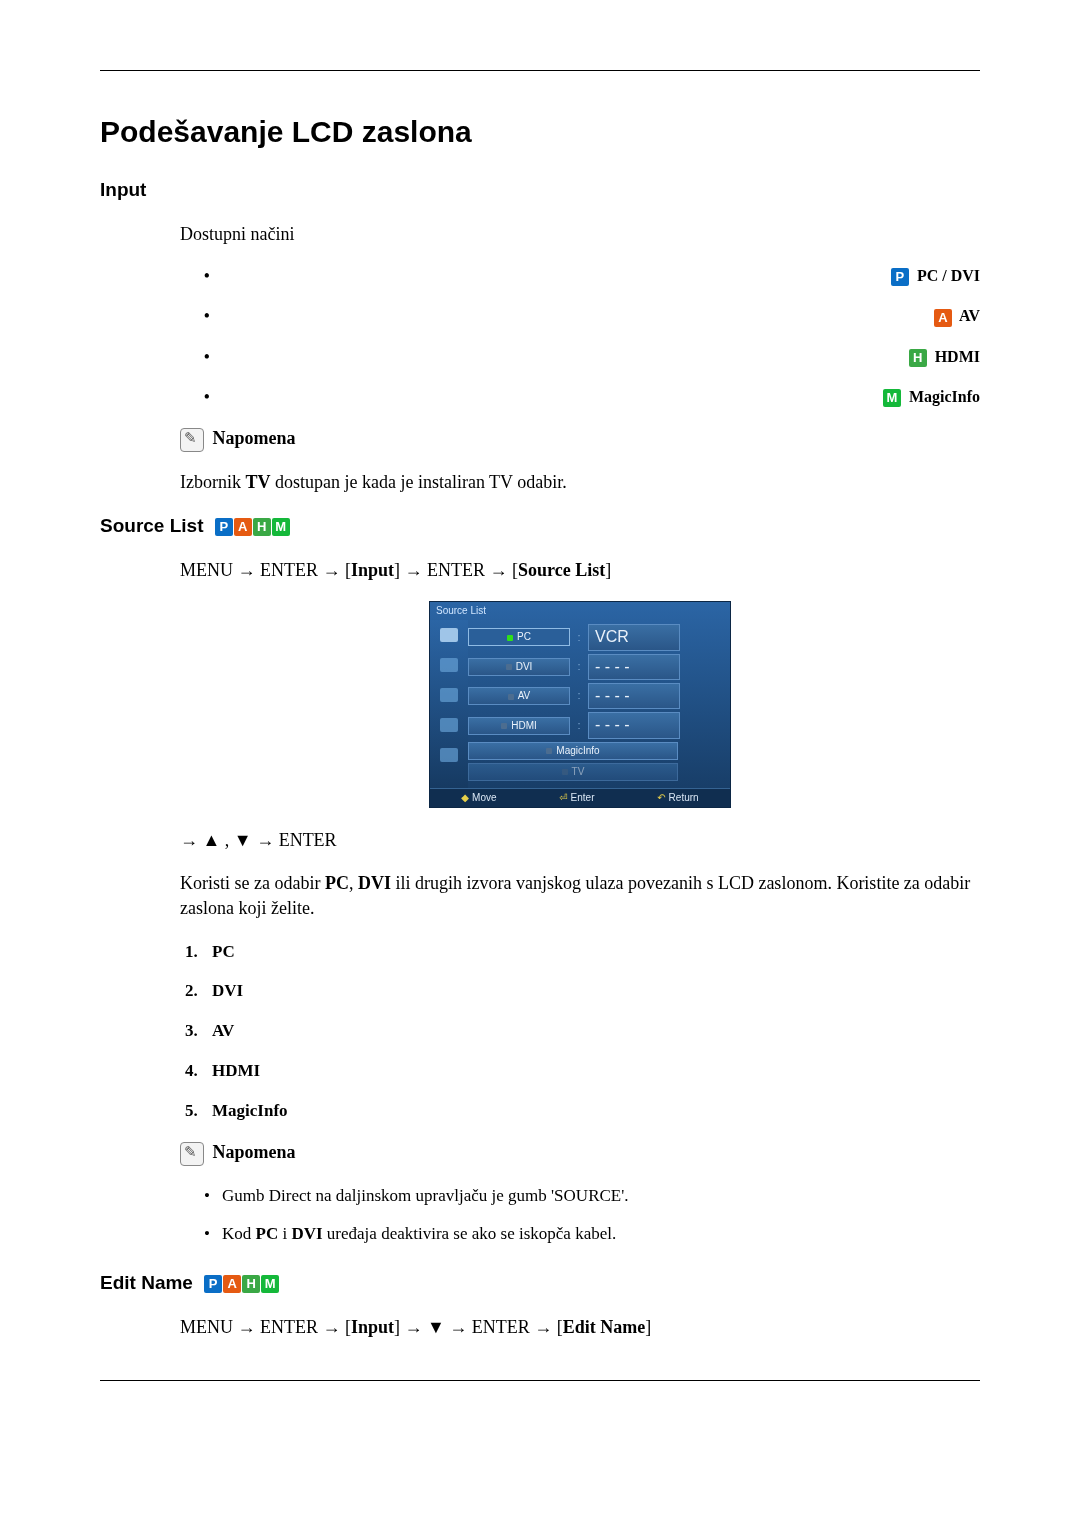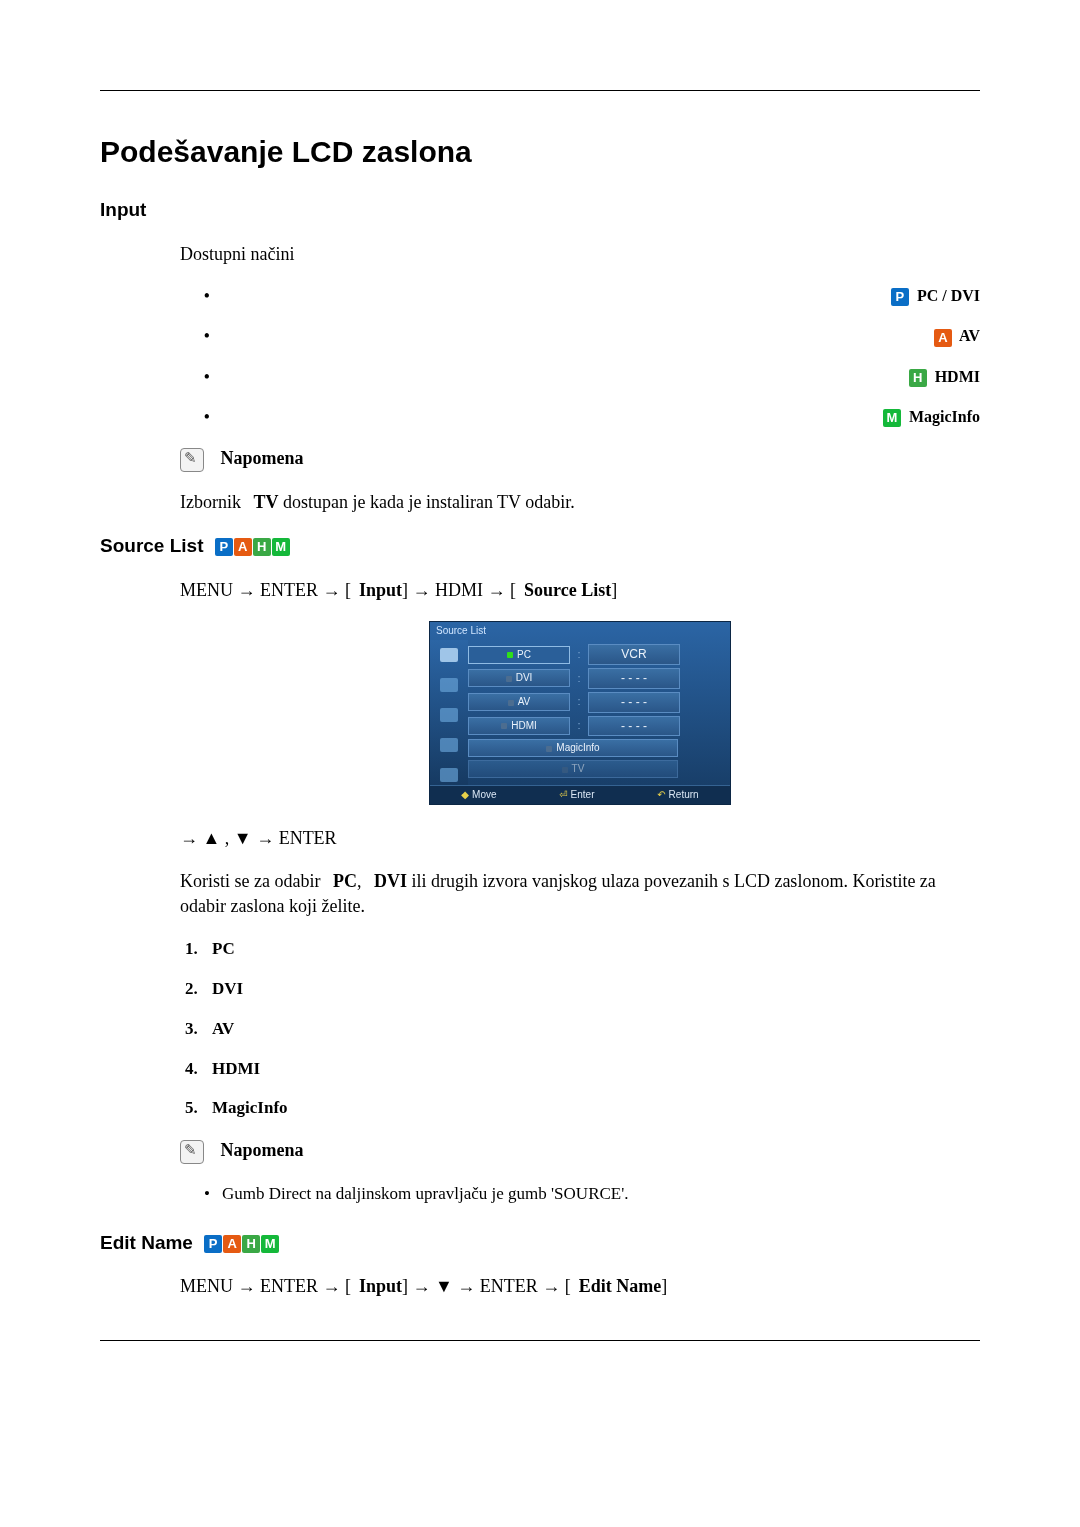--- a/index.html
+++ b/index.html
@@ -8,21 +8,21 @@
     background: #fff;
     font-family: "Times New Roman", Times, serif;
     color: #000;
     font-size: 18px;
     line-height: 1.4;
   }
   .page {
     width: 1080px;
     min-height: 1527px;
     box-sizing: border-box;
-    padding: 80px 100px 40px 100px;
+    padding: 60px 100px 40px 100px;
     position: relative;
   }
   .hr-top, .hr-bottom {
     border-top: 1px solid #000;
     margin: 0;
     height: 0;
   }
   .hr-top { margin-bottom: 40px; margin-top: 10px; }
   .hr-bottom { margin-top: 40px; }
   h1 {
@@ -133,21 +133,21 @@
   }
   .badge-row .icon-badge { margin-right: 0; }
   .badge-row {
     display: inline-flex;
     gap: 1px;
     margin-left: 6px;
     vertical-align: middle;
   }
   .indent1 { padding-left: 80px; }
   p { margin: 0 0 18px 0; }
-  .bold { font-weight: bold; margin-left: 8px; }
+  .bold { font-weight: bold; }
   
   .osd-wrap { text-align: center; margin: 10px 0 20px 0; }
   .osd {
     display: inline-block;
     width: 300px;
     background: linear-gradient(#2b65a5, #163a62);
     border: 1px solid #0c2745;
     color: #fff;
     font-family: Arial, sans-serif;
     font-size: 11px;
@@ -213,22 +213,22 @@
     margin-right: 4px;
     vertical-align: middle;
   }
   .osd-sep { width: 18px; text-align: center; color: #7ea8d2; }
   .osd-cell-right {
     border: 1px solid #5a8cc2;
     background: linear-gradient(#3a6fa4, #2a5688);
     padding: 1px 6px;
     width: 78px;
     color: #eaf2fb;
-    font-size: 12px;
-    text-align: center;
+    font-size: 16px;
+    text-align: left;
   }
   .osd-footer {
     display: flex;
     justify-content: space-around;
     background: #102e50;
     padding: 2px 0;
     font-size: 10px;
     color: #d9e6f4;
     border-top: 1px solid #356392;
   }
@@ -283,21 +283,21 @@
     <span class="badge-row">
       <span class="icon-badge icon-p"></span>
         <span class="icon-badge icon-a"></span>
         <span class="icon-badge icon-h"></span>
         <span class="icon-badge icon-m"></span>
     </span>
   </h2>
 
   <div class="indent1">
     <p>
-      <span>MENU → ENTER → [</span><span class="bold">Input</span><span>] → HDMI → [</span><span class="bold">Source List</span><span>]</span>
+      <span>MENU → ENTER → [</span><span class="bold">Input</span><span>] → ENTER → [</span><span class="bold">Source List</span><span>]</span>
     </p>
 
     <div class="osd-wrap">
       <div class="osd">
         <div class="osd-title">Source List</div>
         <div class="osd-body">
           <div class="osd-side">
             <div class="side-icon active"></div>
             <div class="side-icon"></div>
             <div class="side-icon"></div>
@@ -355,20 +355,23 @@
       <li>MagicInfo</li>
     </ol>
 
     <p>
       <span class="icon-note"></span>
       <span class="bold">Napomena</span>
     </p>
 
     <ul class="notes-bullets">
       <li>Gumb Direct na daljinskom upravljaču je gumb 'SOURCE'.</li>
+      <li>
+        <span>Kod  </span><span class="bold">PC</span><span> i </span><span class="bold">DVI</span><span> uređaja deaktivira se ako se iskopča kabel.</span>
+      </li>
     </ul>
   </div>
 
   <h2>
     <span>Edit Name</span>
     <span class="badge-row">
       <span class="icon-badge icon-p"></span>
         <span class="icon-badge icon-a"></span>
         <span class="icon-badge icon-h"></span>
         <span class="icon-badge icon-m"></span>

